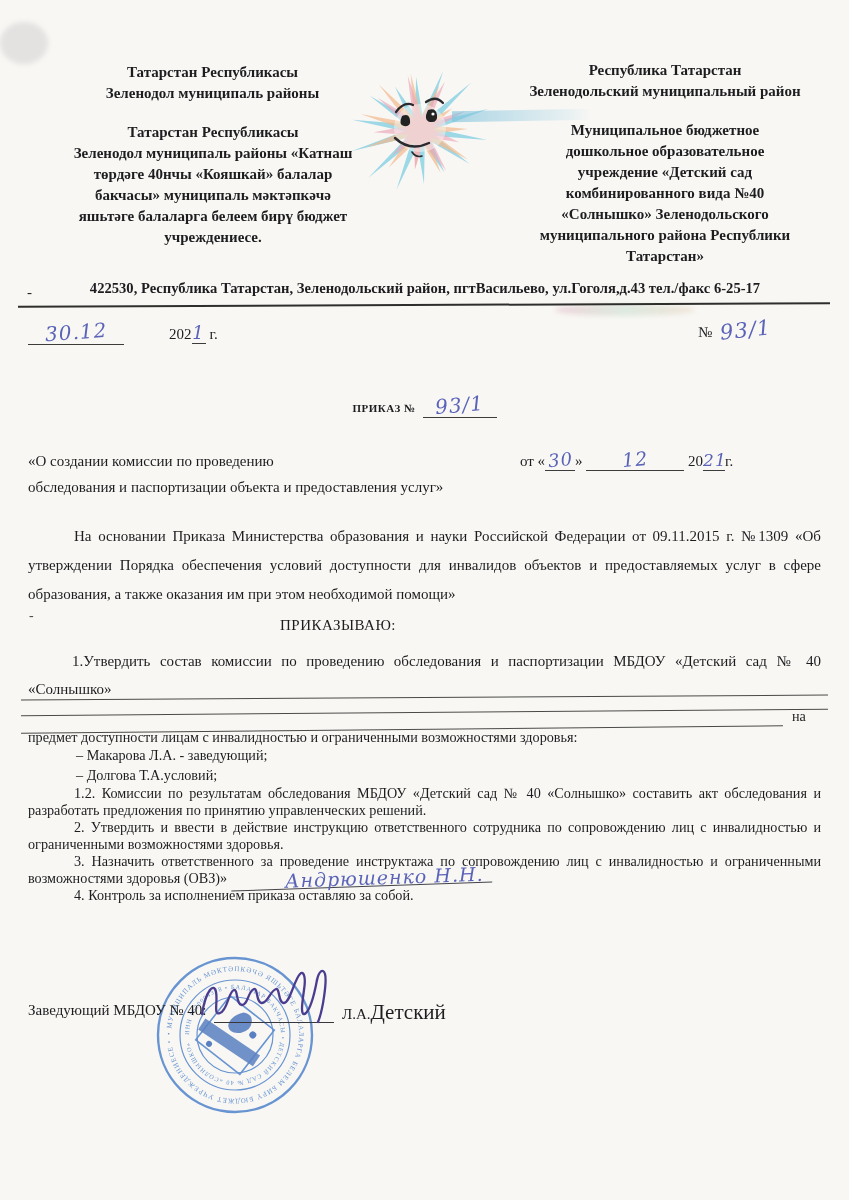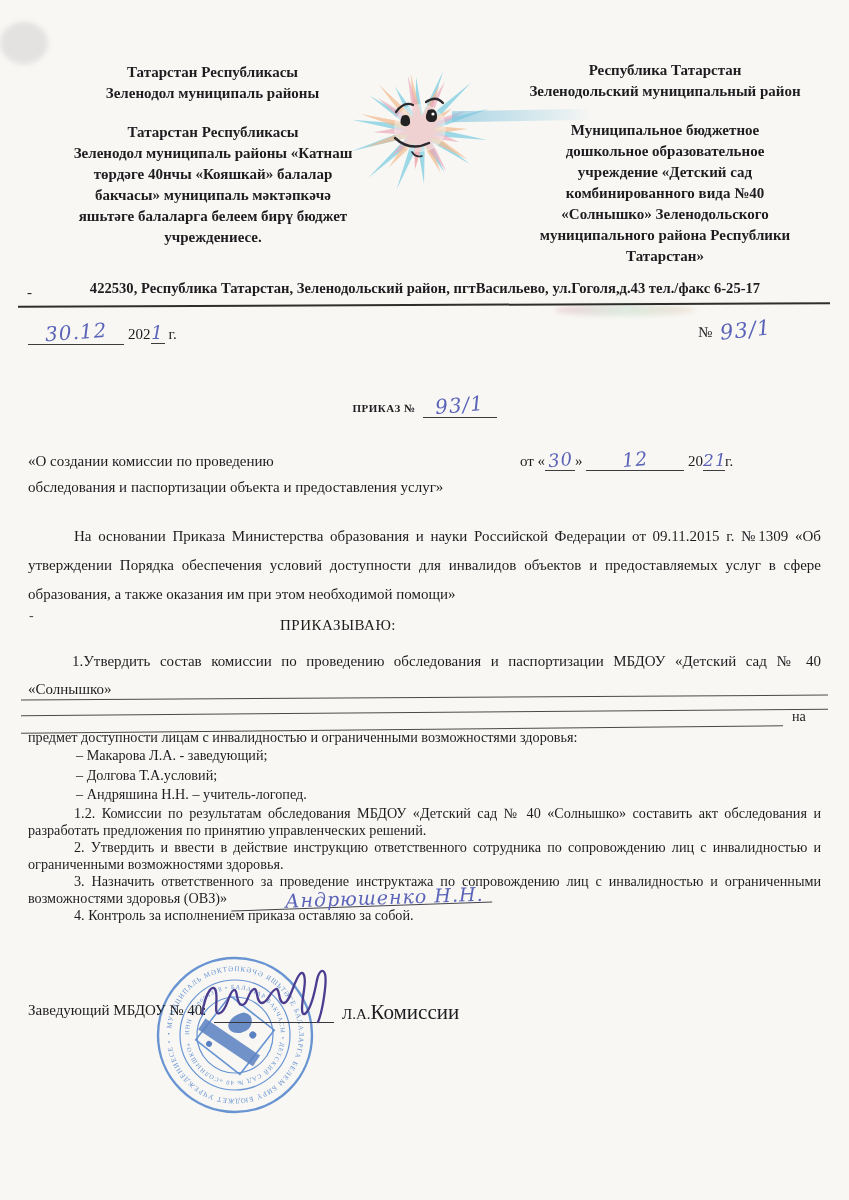--- a/index.html
+++ b/index.html
@@ -81,21 +81,21 @@
 <div class="abs bold ctr" style="left:20px;top:280px;width:810px;font-size:14.6px;">422530, Республика Татарстан, Зеленодольский район, пгтВасильево, ул.Гоголя,д.43 тел./факс 6-25-17</div>
 
 <span class="abs" style="left:27px;top:284px;font-size:15px;">-</span>
 
 <div class="abs rule" style="left:18px;top:304px;width:812px;transform:rotate(-0.25deg);"></div>
 
 <div class="abs" style="left:28px;top:320px;">
   <span class="blank" style="width:96px;">
     <span class="hand" style="font-size:20px;display:inline-block;transform:rotate(-4deg);">30.12</span>
   </span>
-  <span style="font-size:15px;">202</span><span class="blank" style="width:14px;"><span class="hand" style="font-size:18px;">1</span></span>
+  <span style="font-size:15px;margin-left:41px;">202</span><span class="blank" style="width:14px;"><span class="hand" style="font-size:18px;">1</span></span>
   <span style="font-size:15px;">г.</span>
 </div>
 
 <div class="abs" style="left:698px;top:318px;">
   <span style="font-size:15px;">№</span>
   <span class="hand" style="font-size:21px;display:inline-block;transform:rotate(-6deg);margin-left:4px;">93/1</span>
 </div>
 
 <div class="abs ctr" style="left:0;top:393px;width:849px;">
   <span class="bold" style="font-size:11px;letter-spacing:.5px;">ПРИКАЗ №</span>
@@ -123,21 +123,20 @@
 
 <div class="abs thinline" style="left:21px;top:697px;width:807px;transform:rotate(-0.35deg);"></div>
 <div class="abs thinline" style="left:21px;top:712px;width:807px;transform:rotate(-0.45deg);"></div>
 <div class="abs thinline" style="left:21px;top:729px;width:762px;transform:rotate(-0.55deg);"></div>
 <span class="abs" style="left:792px;top:708px;font-size:14.2px;">на</span>
 
 <div class="abs body-sm" style="left:28px;top:729px;width:793px;">
   <div class="just">предмет доступности лицам с инвалидностью и ограниченными возможностями здоровья:</div>
   <div class="member">– Макарова Л.А. -  заведующий;</div>
   <div class="member">– Долгова Т.А.условий;</div>
-  <div class="member">– Андряшина Н.Н. – учитель-логопед.</div>
   <div class="just indent">1.2. Комиссии по результатам обследования МБДОУ «Детский сад № 40 «Солнышко» составить акт обследования и разработать предложения по принятию управленческих решений.</div>
   <div class="just indent">2. Утвердить и ввести в действие инструкцию ответственного сотрудника по сопровождению лиц с  инвалидностью и ограниченными возможностями здоровья.</div>
   <div class="just indent"><span>3. Назначить ответственного за проведение инструктажа по сопровождению лиц с инвалидностью и ограниченными возможностями здоровья (ОВЗ)»</span>
     <span class="hand" style="font-size:19px;display:inline-block;transform:rotate(-2deg);
           border-bottom:1.4px solid #44444a;padding:0 8px;line-height:15px;vertical-align:-2px;">Андрюшенко Н.Н.</span>
   </div>
   <div class="just indent">4. Контроль за исполнением приказа оставляю за собой.</div>
 </div>
 
 <div class="abs" style="left:150px;top:950px;width:170px;height:170px;opacity:.85;">
@@ -173,14 +172,14 @@
 <div class="abs" style="left:214px;top:1022px;width:120px;border-bottom:1.5px solid #38383c;"></div>
 <div class="abs" style="left:196px;top:966px;width:150px;height:60px;">
   <svg width="150" height="60" viewBox="0 0 150 60">
     <g stroke="#4a3d90" stroke-width="2.3" fill="none" stroke-linecap="round">
       <path d="M6,48 C10,24 18,16 20,26 C22,36 17,50 24,47 C32,44 32,26 38,24 C42,23 40,39 46,39 C52,39 52,25 58,23 C62,22 60,37 66,37 C72,37 74,25 80,23 C84,22 82,37 88,37 C94,37 98,14 104,8 C108,4 110,12 108,24 C106,38 104,52 110,47 C114,43 118,30 121,14"></path>
       <path d="M121,14 C123,5 127,2 129,8 C131,15 127,44 122,56"></path>
     </g>
   </svg>
 </div>
 <div class="abs" style="left:342px;top:1000px;">
-  <span style="font-size:15px;">Л.А.</span><span style="font-size:21px;">Комиссии</span>
+  <span style="font-size:15px;">Л.А.</span><span style="font-size:21px;">Детский</span>
 </div>
 
 </body></html>

